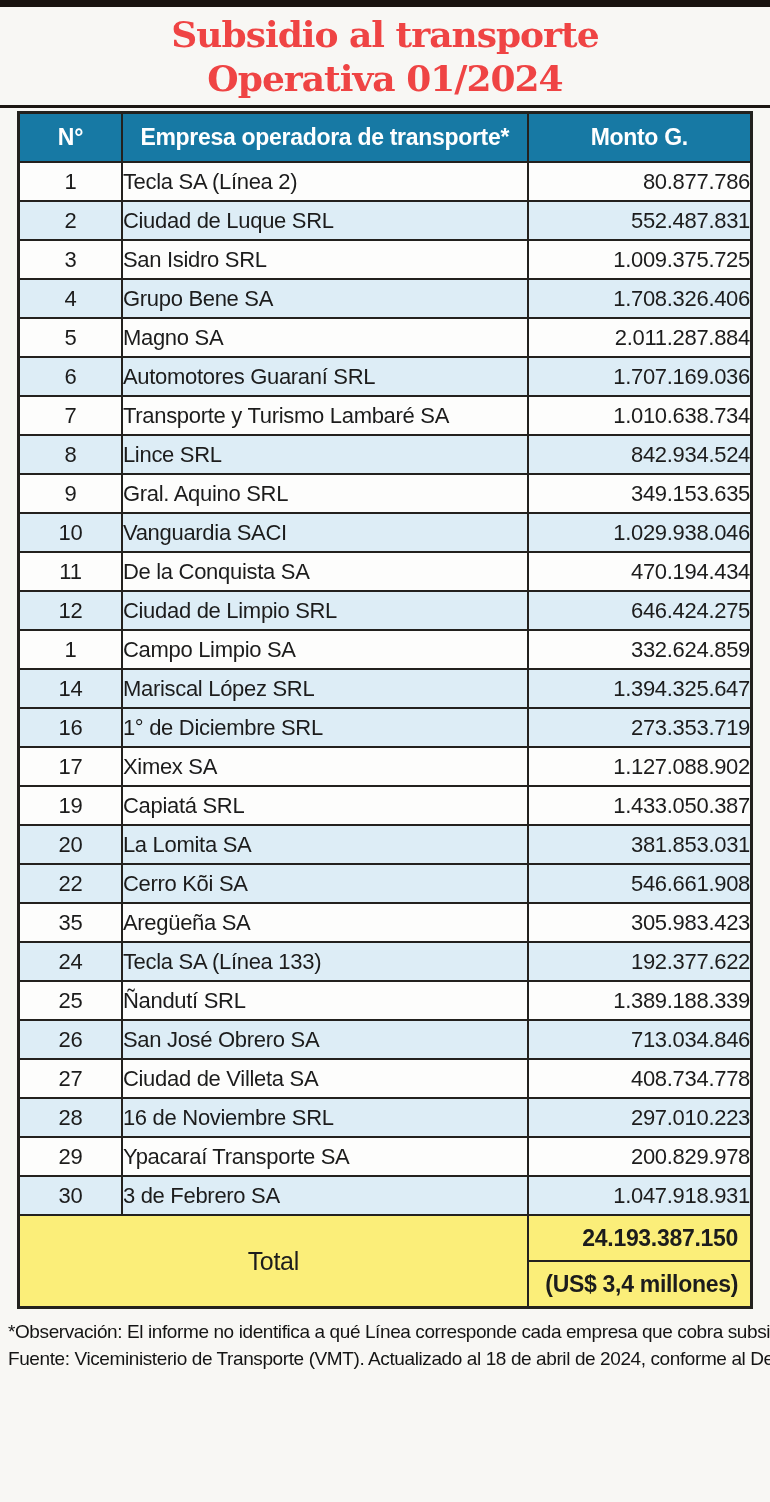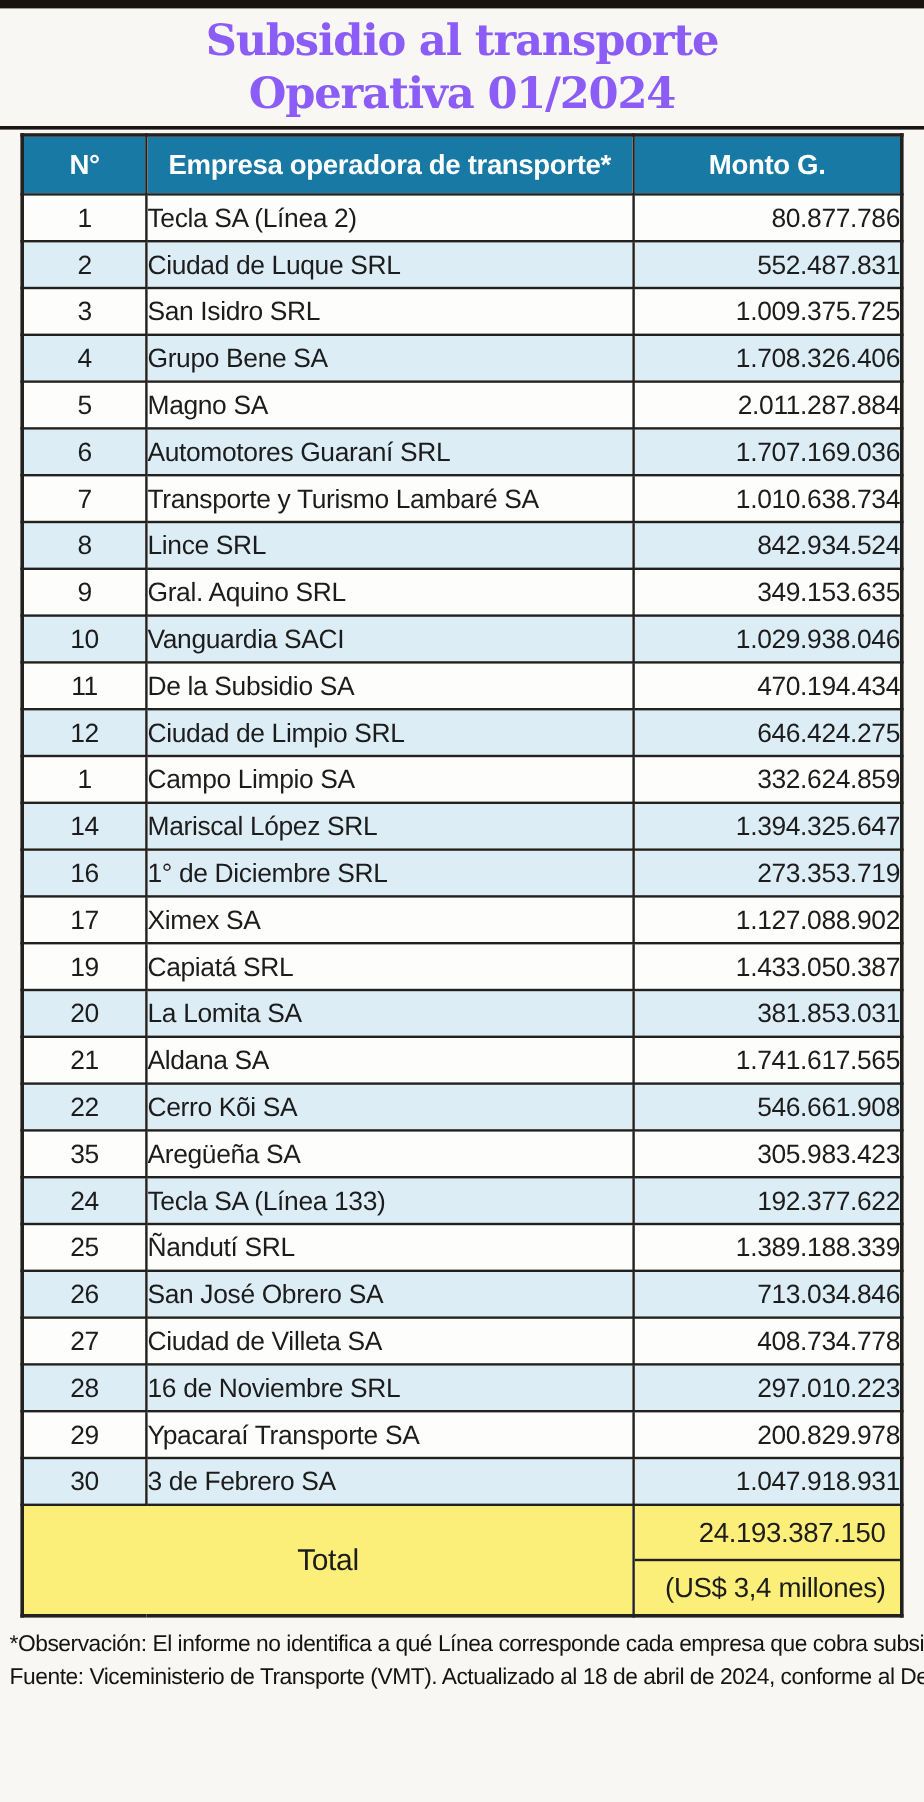--- a/index.html
+++ b/index.html
@@ -18,21 +18,21 @@
     height: 7px;
     background: #191310;
     width: 100%;
   }
   .title {
     text-align: center;
     font-family: "DejaVu Serif", serif;
     font-weight: bold;
     font-size: 36px;
     line-height: 44px;
-    color: #8b5cf6;
+    color: #ef4444;
     padding-top: 5px;
     letter-spacing: -1px;
   }
   .title div { white-space: nowrap; }
   .rule {
     height: 3px;
     background: #1c1613;
     width: 100%;
     margin-top: 5px;
   }
@@ -79,21 +79,21 @@
     color: #1c1c1c;
   }
   td.total-monto { vertical-align: top; }
   .total-stack { display: flex; flex-direction: column; }
   .total-val, .total-usd {
     height: 44px;
     display: flex;
     align-items: center;
     justify-content: flex-end;
     padding-right: 12px;
-    font-weight: normal;
+    font-weight: bold;
     font-size: 23px;
     color: #1c1c1c;
     letter-spacing: -0.3px;
   }
   .total-val { border-bottom: 2px solid #23211e; }
   .footnotes {
     padding: 9px 8px 0 8px;
     color: #141414;
   }
   .footnote-line {
@@ -176,21 +176,21 @@
     <td class="cell-empresa">Gral. Aquino SRL</td>
     <td class="cell-monto">349.153.635</td>
   </tr>
       <tr class="alt">
     <td class="cell-num">10</td>
     <td class="cell-empresa">Vanguardia SACI</td>
     <td class="cell-monto">1.029.938.046</td>
   </tr>
       <tr>
     <td class="cell-num">11</td>
-    <td class="cell-empresa">De la Subsidio SA</td>
+    <td class="cell-empresa">De la Conquista SA</td>
     <td class="cell-monto">470.194.434</td>
   </tr>
       <tr class="alt">
     <td class="cell-num">12</td>
     <td class="cell-empresa">Ciudad de Limpio SRL</td>
     <td class="cell-monto">646.424.275</td>
   </tr>
       <tr>
     <td class="cell-num">1</td>
     <td class="cell-empresa">Campo Limpio SA</td>
@@ -213,25 +213,20 @@
   </tr>
       <tr>
     <td class="cell-num">19</td>
     <td class="cell-empresa">Capiatá SRL</td>
     <td class="cell-monto">1.433.050.387</td>
   </tr>
       <tr class="alt">
     <td class="cell-num">20</td>
     <td class="cell-empresa">La Lomita SA</td>
     <td class="cell-monto">381.853.031</td>
-  </tr>
-      <tr>
-    <td class="cell-num">21</td>
-    <td class="cell-empresa">Aldana SA</td>
-    <td class="cell-monto">1.741.617.565</td>
   </tr>
       <tr class="alt">
     <td class="cell-num">22</td>
     <td class="cell-empresa">Cerro Kõi SA</td>
     <td class="cell-monto">546.661.908</td>
   </tr>
       <tr>
     <td class="cell-num">35</td>
     <td class="cell-empresa">Aregüeña SA</td>
     <td class="cell-monto">305.983.423</td>

